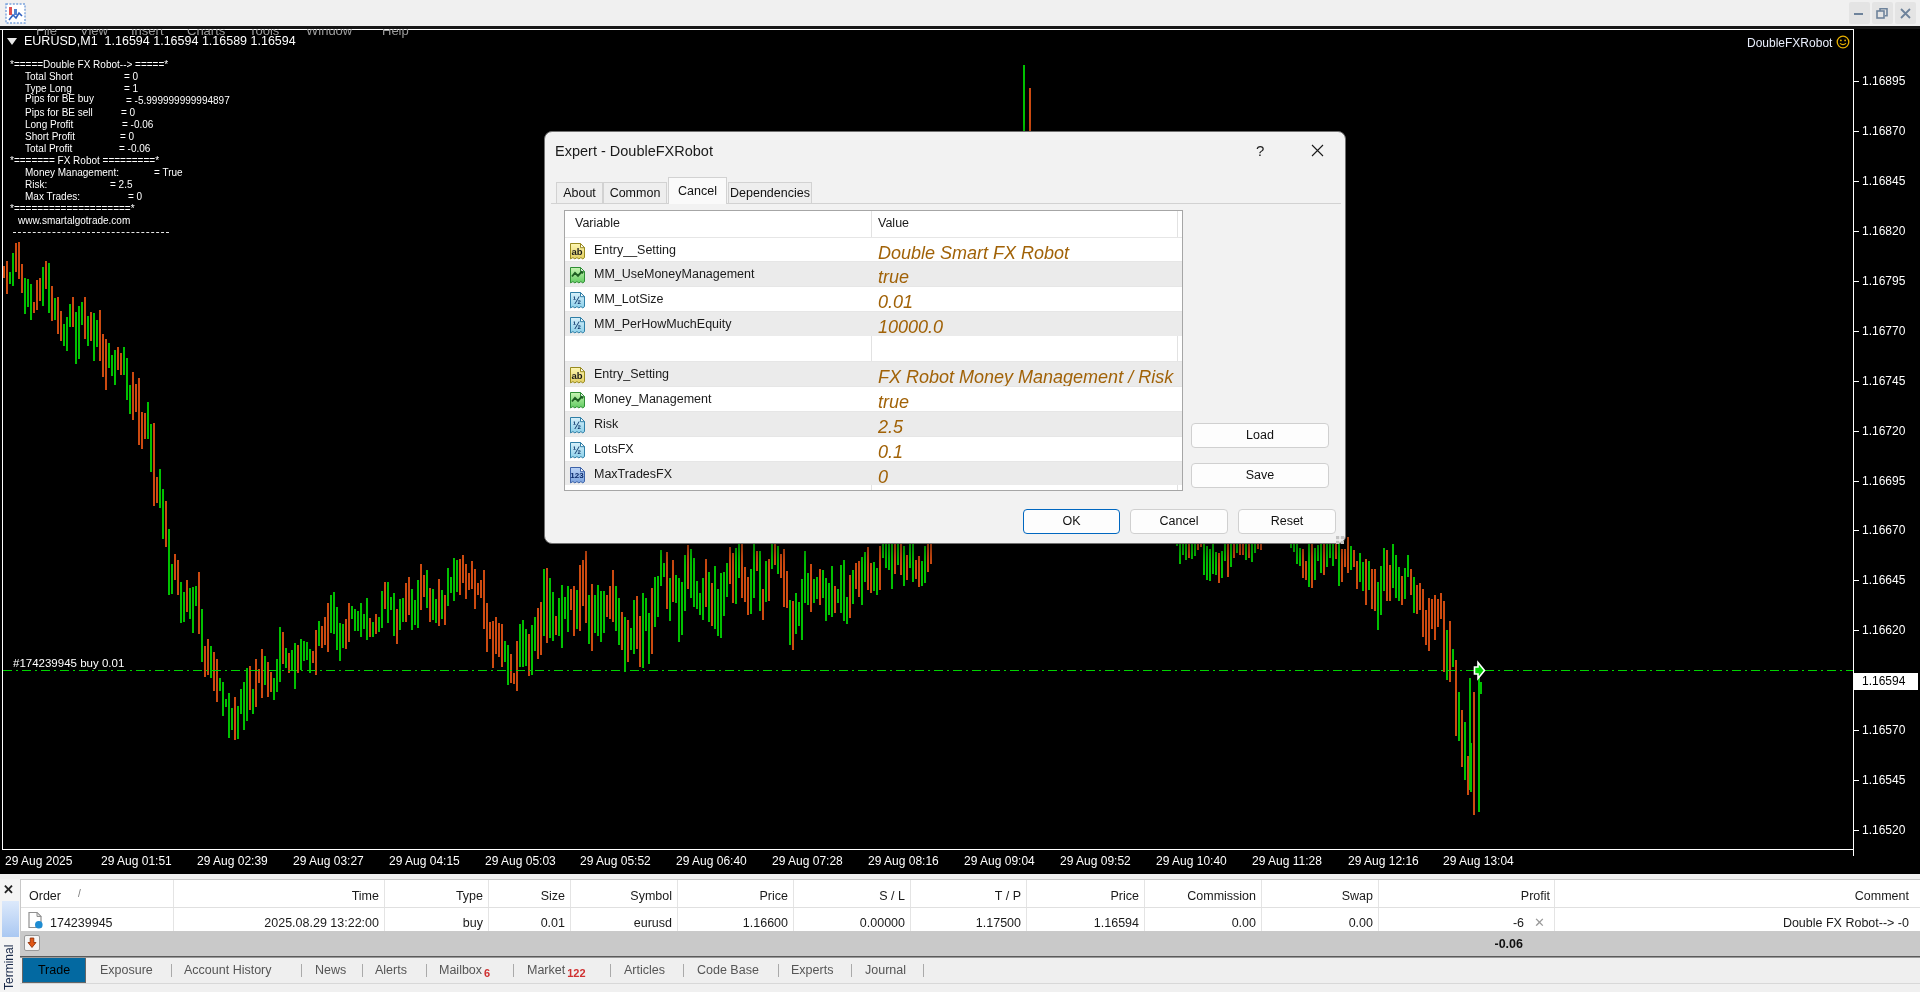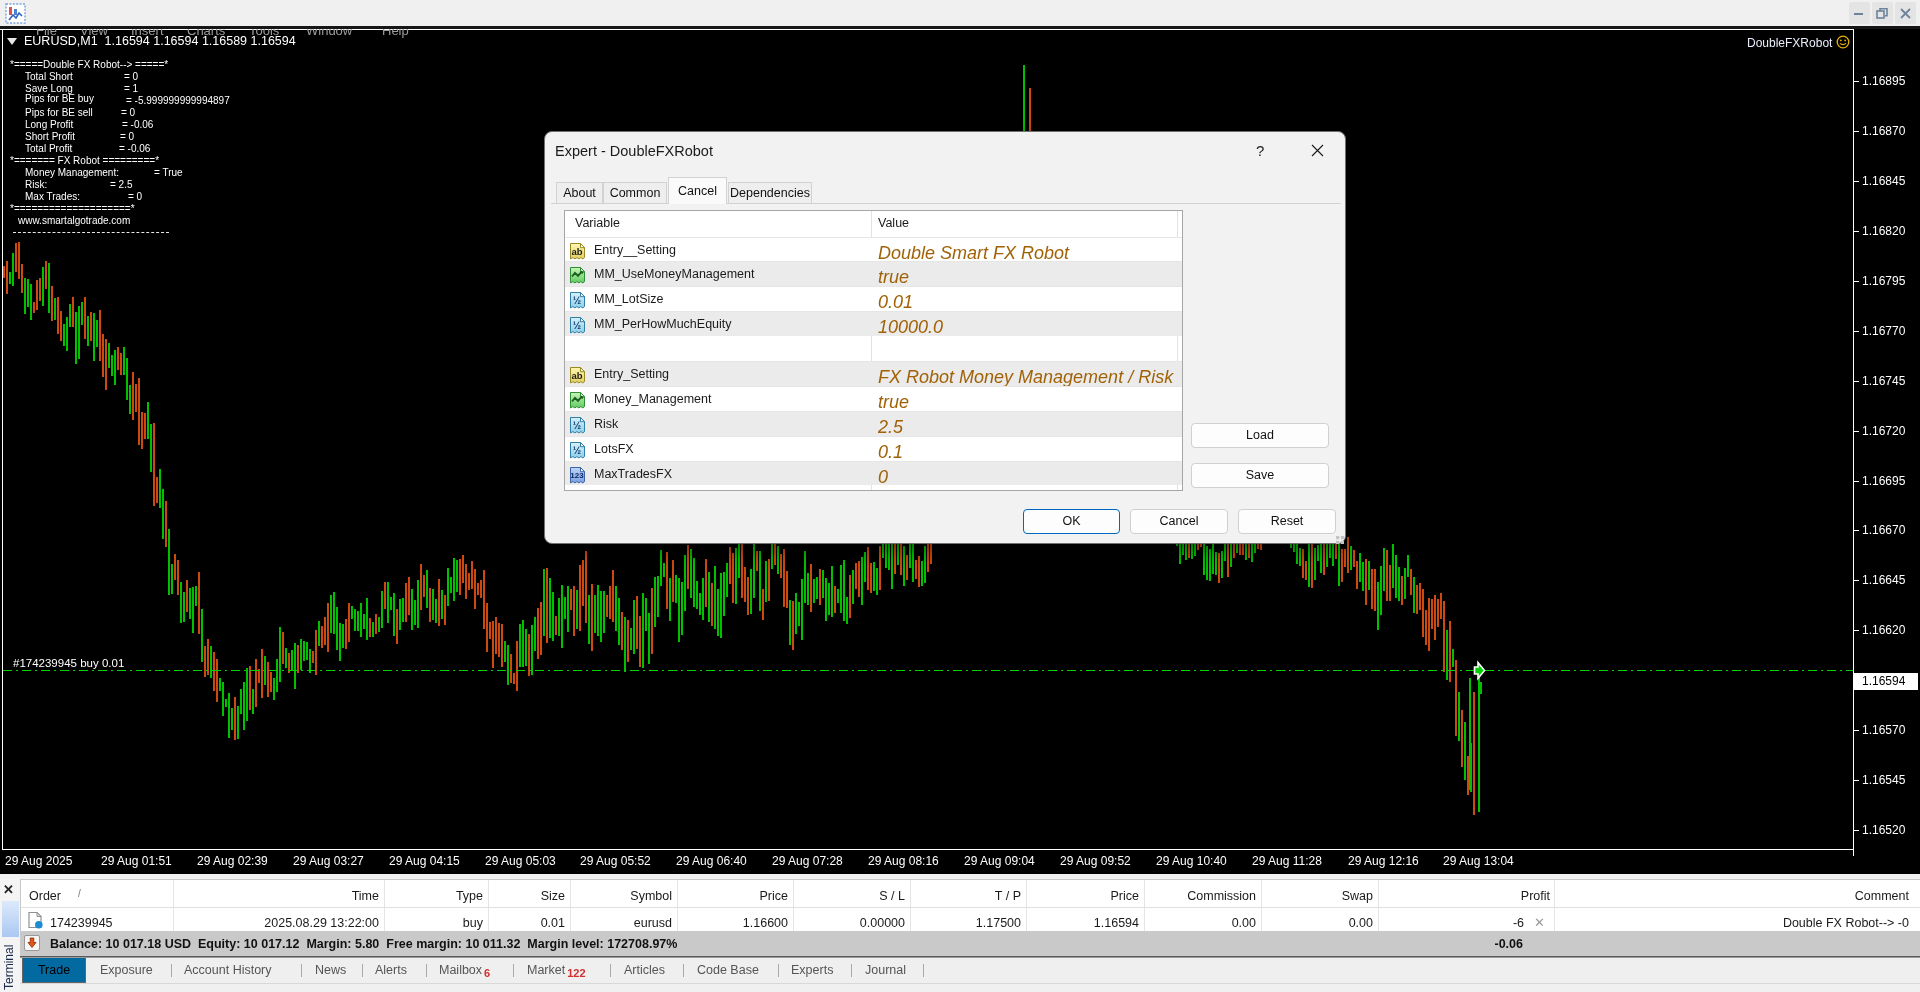--- a/index.html
+++ b/index.html
@@ -112,21 +112,21 @@
 <div id="frame-top"></div>
 <div id="frame-left"></div>
 <div id="frame-right"></div>
 <div id="frame-bottom"></div>
 
 <div id="symtri"></div>
 <div id="symline">EURUSD,M1&nbsp;&nbsp;1.16594 1.16594 1.16589 1.16594</div>
 <div class="cl" style="left:10px;top:59px">*=====Double FX Robot--&gt; =====*</div>
 <div class="cl" style="left:25px;top:71px">Total Short</div>
 <div class="cl" style="left:124px;top:71px">= 0</div>
-<div class="cl" style="left:25px;top:83px">Save Long</div>
+<div class="cl" style="left:25px;top:83px">Type Long</div>
 <div class="cl" style="left:124px;top:83px">= 1</div>
 <div class="cl" style="left:25px;top:93px">Pips for BE buy</div>
 <div class="cl" style="left:126px;top:95px">= -5.999999999994897</div>
 <div class="cl" style="left:25px;top:107px">Pips for BE sell</div>
 <div class="cl" style="left:121px;top:107px">= 0</div>
 <div class="cl" style="left:25px;top:119px">Long Profit</div>
 <div class="cl" style="left:122px;top:119px">= -0.06</div>
 <div class="cl" style="left:25px;top:131px">Short Profit</div>
 <div class="cl" style="left:120px;top:131px">= 0</div>
 <div class="cl" style="left:25px;top:143px">Total Profit</div>
@@ -285,21 +285,20 @@
     </svg>
     <div id="orderid">174239945</div>
     <div id="profx">✕</div>
   </div>
   <div id="balrow">
     <div id="balicon">
         <svg width="14" height="14" viewBox="0 0 14 14" style="position:absolute;left:0px;top:0px">
       <path d="M5.2 2h3.6v4.5H11L7 11.5 3 6.5h2.2z" fill="#e05818" stroke="#8a2800" stroke-width="0.8"></path>
     </svg>
       </div>
-    <div id="baltext">Balance: 10 017.18 USD&nbsp; Equity: 10 017.12&nbsp; Margin: 5.80&nbsp; Free margin: 10 011.32&nbsp; Margin level: 172708.97%</div>
     <div id="balprofit">-0.06</div>
   </div>
   <div id="tabbar">
     <div class="ttab sel" style="left:22px;width:64px">Trade</div>
 <div class="ttab" style="left:100px">Exposure</div>
 <div class="ttab" style="left:184px">Account History</div>
 <div class="ttab" style="left:315px">News</div>
 <div class="ttab" style="left:375px">Alerts</div>
 <div class="ttab" style="left:439px">Mailbox<span class="rednum">6</span></div>
 <div class="ttab" style="left:527px">Market<span class="rednum">122</span></div>

